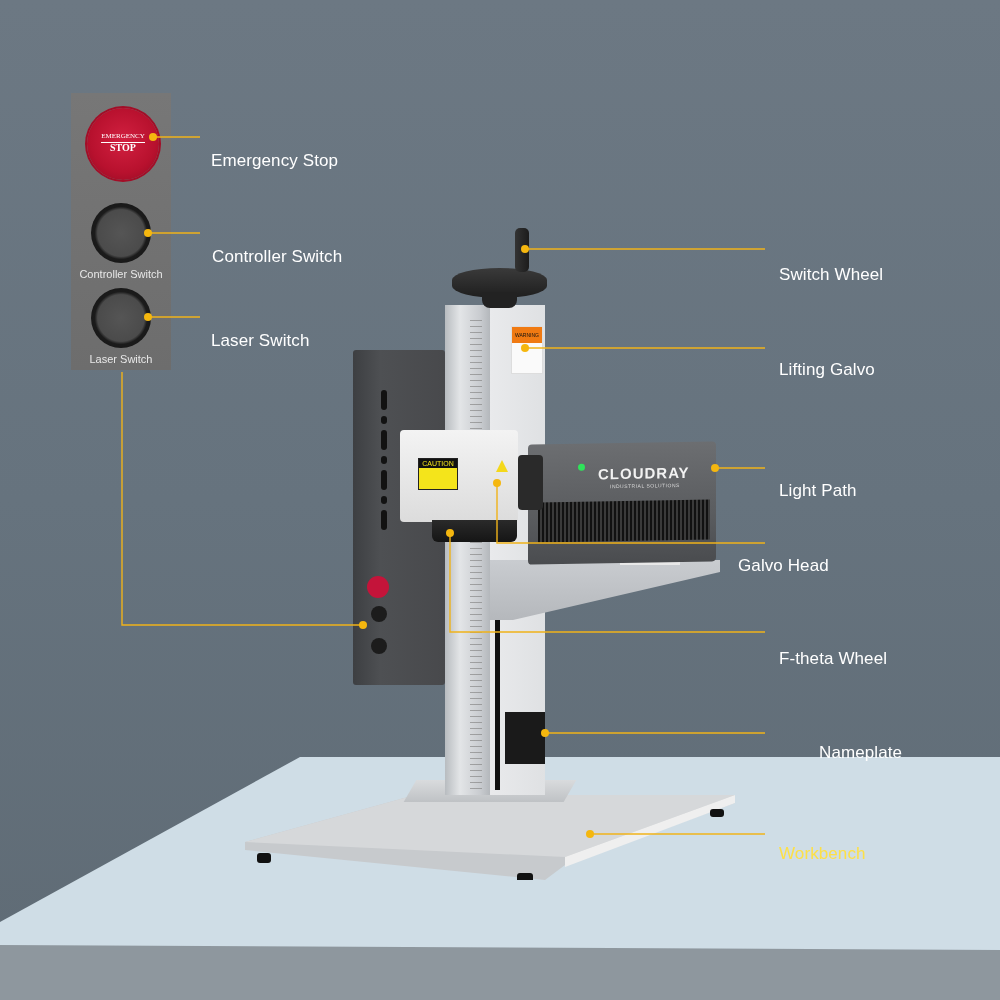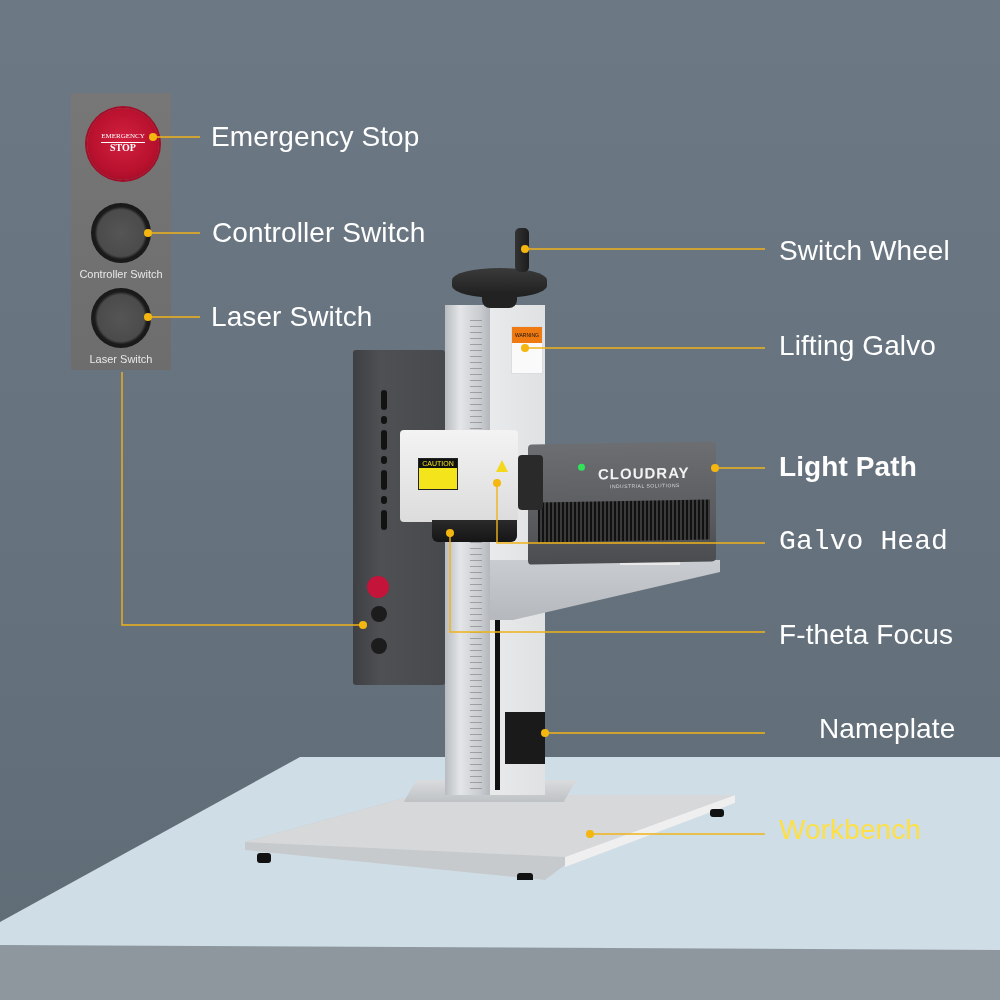--- a/index.html
+++ b/index.html
@@ -1,20 +1,20 @@
 <!DOCTYPE html>
 <html><head>
 <meta charset="utf-8">
 <style>
   html,body{margin:0;padding:0;}
   body{width:1000px;height:1000px;overflow:hidden;position:relative;font-family:"Liberation Sans",sans-serif;background:#66737e;}
   .abs{position:absolute;}
   .bg-wall{left:0;top:0;width:1000px;height:1000px;background:linear-gradient(180deg,#6c7883 0%,#66737e 50%,#5f6b75 100%);}
   .floor{left:0;top:0;width:1000px;height:1000px;}
-  .label{color:#ffffff;font-size:28px;letter-spacing:0.1px;white-space:nowrap;line-height:28px;}
+  .label{color:#ffffff;font-size:17px;letter-spacing:0.1px;white-space:nowrap;line-height:28px;margin-top:24px;}
   .label.dark{color:#fde047;}
   
   .panel{left:71px;top:93px;width:100px;height:277px;background:linear-gradient(180deg,#777 0%,#6d6d6d 100%);}
   .estop{left:87px;top:108px;width:72px;height:72px;border-radius:50%;background:radial-gradient(circle at 50% 45%,#d22040 0%,#b8112e 60%,#8e0a22 100%);box-shadow:0 0 0 2px #a30d27;}
   .estop-text{left:0;top:24px;width:72px;text-align:center;color:#fff;font-family:"Liberation Serif",serif;font-size:7px;line-height:9px;}
   .estop-text b{display:block;font-size:10px;border-top:1px solid #fff;margin:1px 14px 0;}
   .knob{width:60px;height:60px;border-radius:50%;background:radial-gradient(circle,#555 0%,#4b4b4b 55%,#1b1b1b 62%,#111 100%);}
   .panel-cap{color:#e8e8e8;font-size:11px;text-align:center;width:100px;}
   
   .ctrl-box{left:353px;top:350px;width:92px;height:335px;background:linear-gradient(90deg,#3d3f42 0%,#4e5053 30%,#48494c 100%);border-radius:3px;}
@@ -153,17 +153,17 @@
     <circle cx="545" cy="733" r="4"></circle>
     <circle cx="590" cy="834" r="4"></circle>
   </g>
 </svg>
 
 <div class="abs label" style="left:211px;top:123px;">Emergency Stop</div>
 <div class="abs label" style="left:212px;top:219px;">Controller Switch</div>
 <div class="abs label" style="left:211px;top:303px;">Laser Switch</div>
 <div class="abs label" style="left:779px;top:237px;">Switch Wheel</div>
 <div class="abs label" style="left:779px;top:332px;">Lifting Galvo</div>
-<div class="abs label" style="left:779px;top:453px;font-weight:bold;">Light Path</div>
-<div class="abs label" style="left:779px;top:528px;font-family:Liberation Mono, monospace;">Galvo Head</div>
-<div class="abs label" style="left:779px;top:621px;">F-theta Focus</div>
+<div class="abs label" style="left:779px;top:453px;">Light Path</div>
+<div class="abs label" style="left:738px;top:528px;">Galvo Head</div>
+<div class="abs label" style="left:779px;top:621px;">F-theta Wheel</div>
 <div class="abs label" style="left:819px;top:715px;">Nameplate</div>
 <div class="abs label dark" style="left:779px;top:816px;">Workbench</div>
 
 </body></html>

